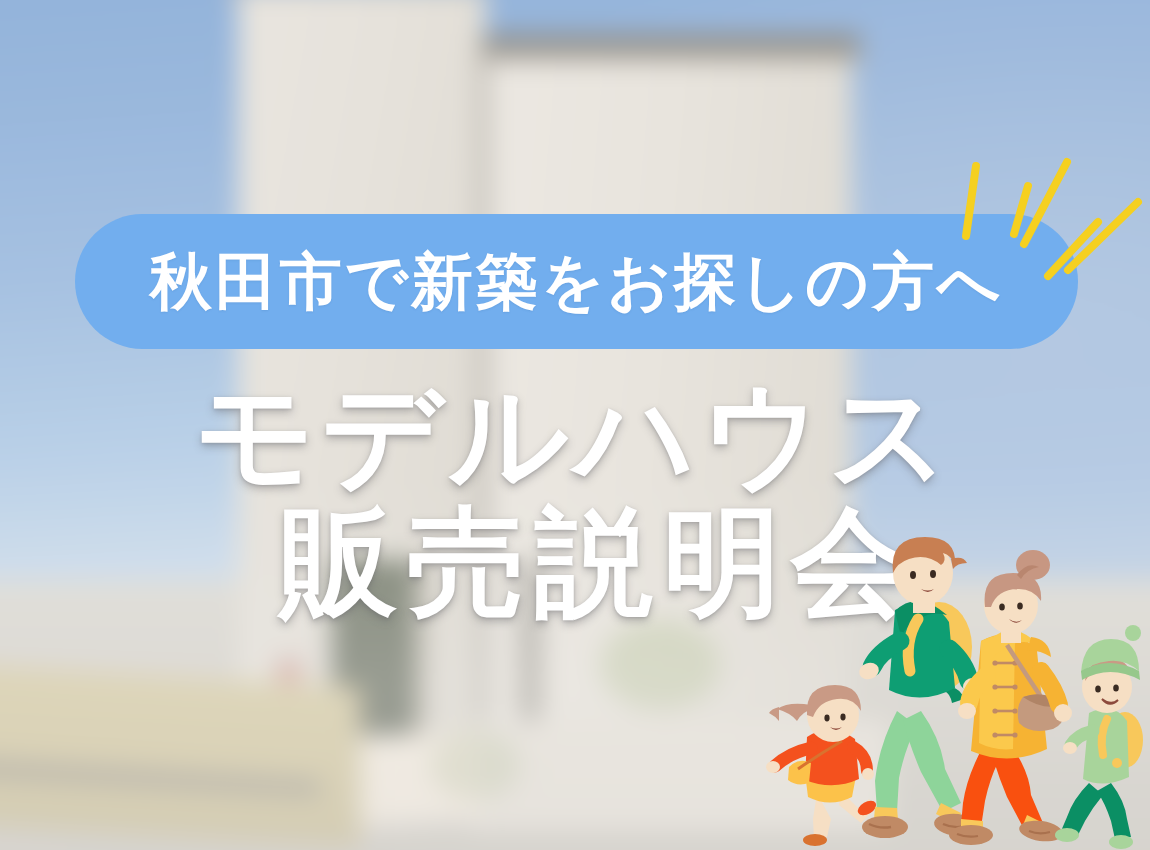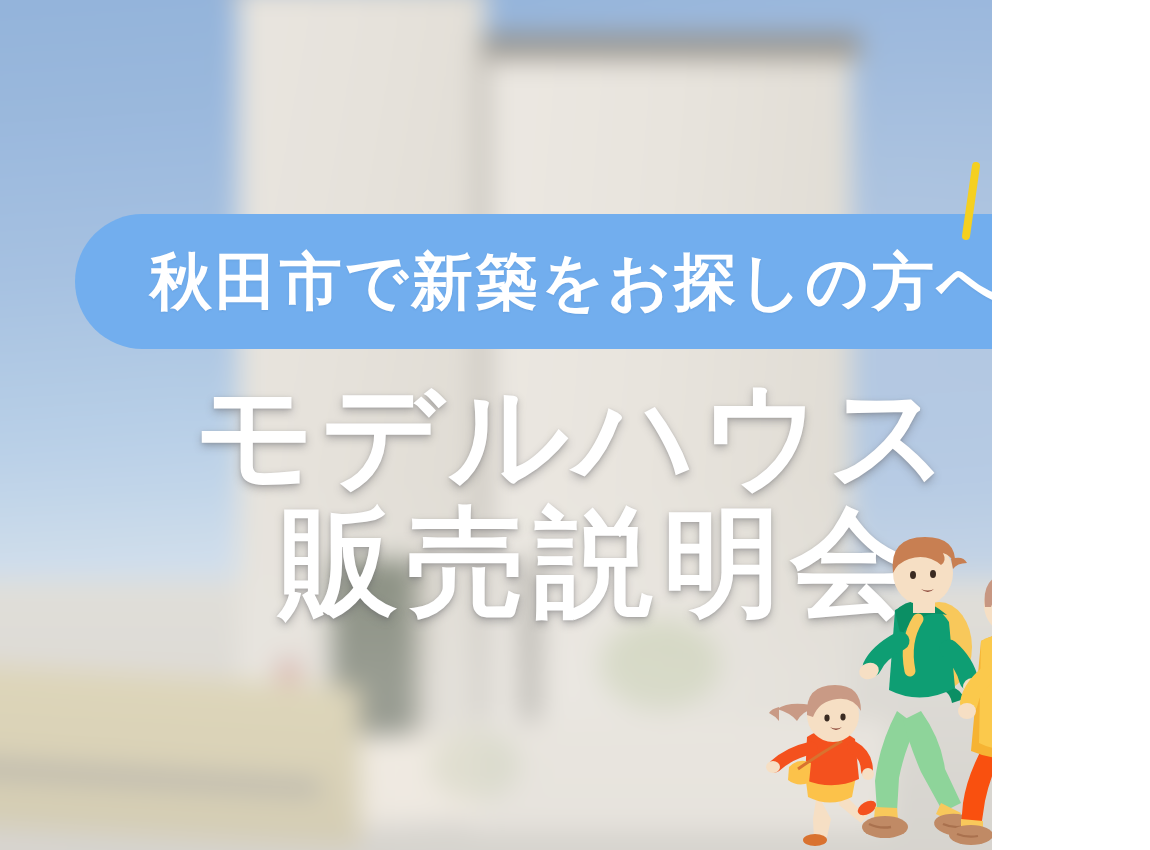--- a/index.html
+++ b/index.html
@@ -3,21 +3,21 @@
 <meta charset="utf-8">
 <title>モデルハウス販売説明会</title>
 <style>
   html, body {
     margin: 0;
     padding: 0;
     background: #ffffff;
   }
   #poster {
     position: relative;
-    width: 992px;
+    width: 1150px;
     height: 850px;
     overflow: hidden;
     font-family: "DejaVu Sans", "Liberation Sans", sans-serif;
     background: #9dbce3;
   }
 
   
   .bg-wrap {
     position: absolute;
     inset: -40px;

